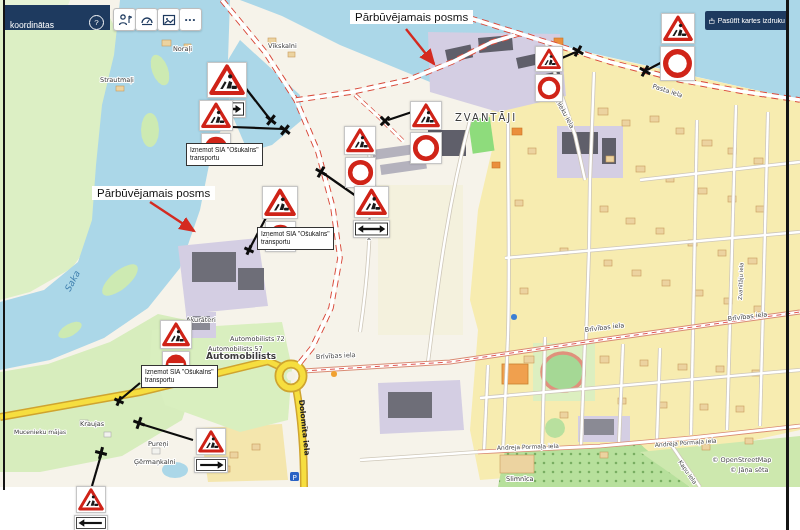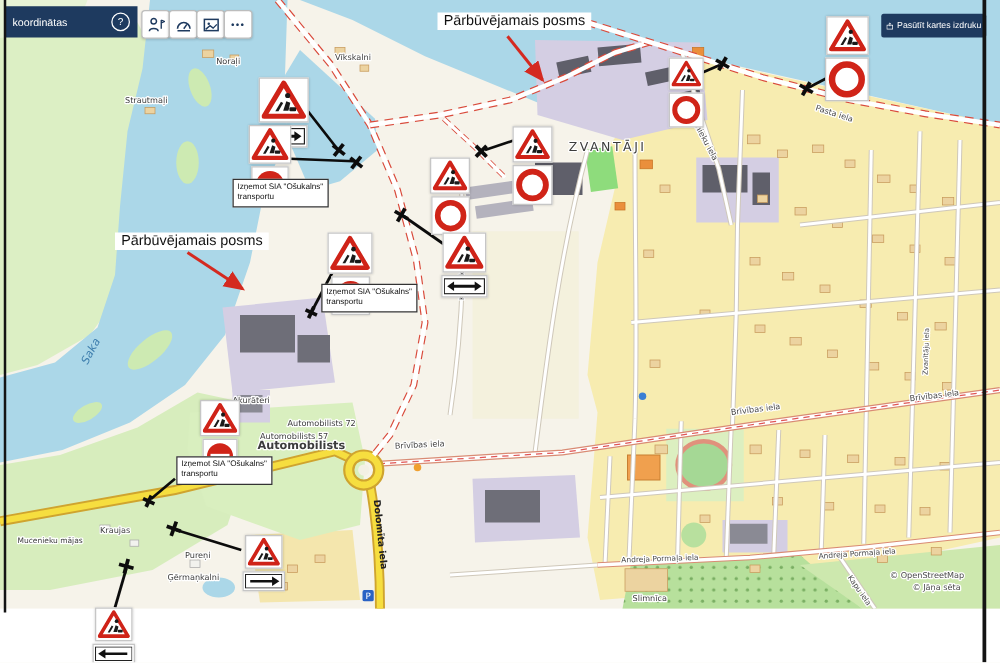--- a/index.html
+++ b/index.html
@@ -2,21 +2,21 @@
 <html><head>
 <meta charset="utf-8">
 <style>
   html,body{margin:0;padding:0;background:#fff}
   .stage{position:relative;width:800px;height:530px;background:#fff;overflow:hidden;
          font-family:"Liberation Sans",sans-serif}
   .map-svg{position:absolute;left:0;top:0;display:block}
   .frame{position:absolute;background:#141414}
   
   .coordbar{position:absolute;left:4px;top:5px;width:106px;height:25px;background:#1e3a5f;
-            color:#fff;font-size:8.5px;display:flex;align-items:center;justify-content:space-between;
+            color:#fff;font-size:8.5px;display:flex;align-items:flex-end;justify-content:space-between;
             padding:0 6px;box-sizing:border-box}
   .helpdot{width:13px;height:13px;border:1.2px solid #fff;border-radius:50%;display:flex;
            align-items:center;justify-content:center;font-size:8px;flex:0 0 auto}
   .tbtn{position:absolute;top:8px;width:21px;height:21px;background:#fff;border:1px solid #bdbdbd;
         border-radius:3px;display:flex;align-items:center;justify-content:center;color:#1e3a5f;
         box-shadow:0 1px 2px rgba(0,0,0,.15);cursor:pointer;font-size:8px;letter-spacing:1px}
   .printbtn{position:absolute;left:705px;top:11px;width:84px;height:19px;background:#1e3a5f;color:#fff;
             font-size:7px;display:flex;align-items:center;gap:3px;padding:0 4px;box-sizing:border-box;
             white-space:nowrap;overflow:hidden;border-radius:2px;cursor:pointer}
   

